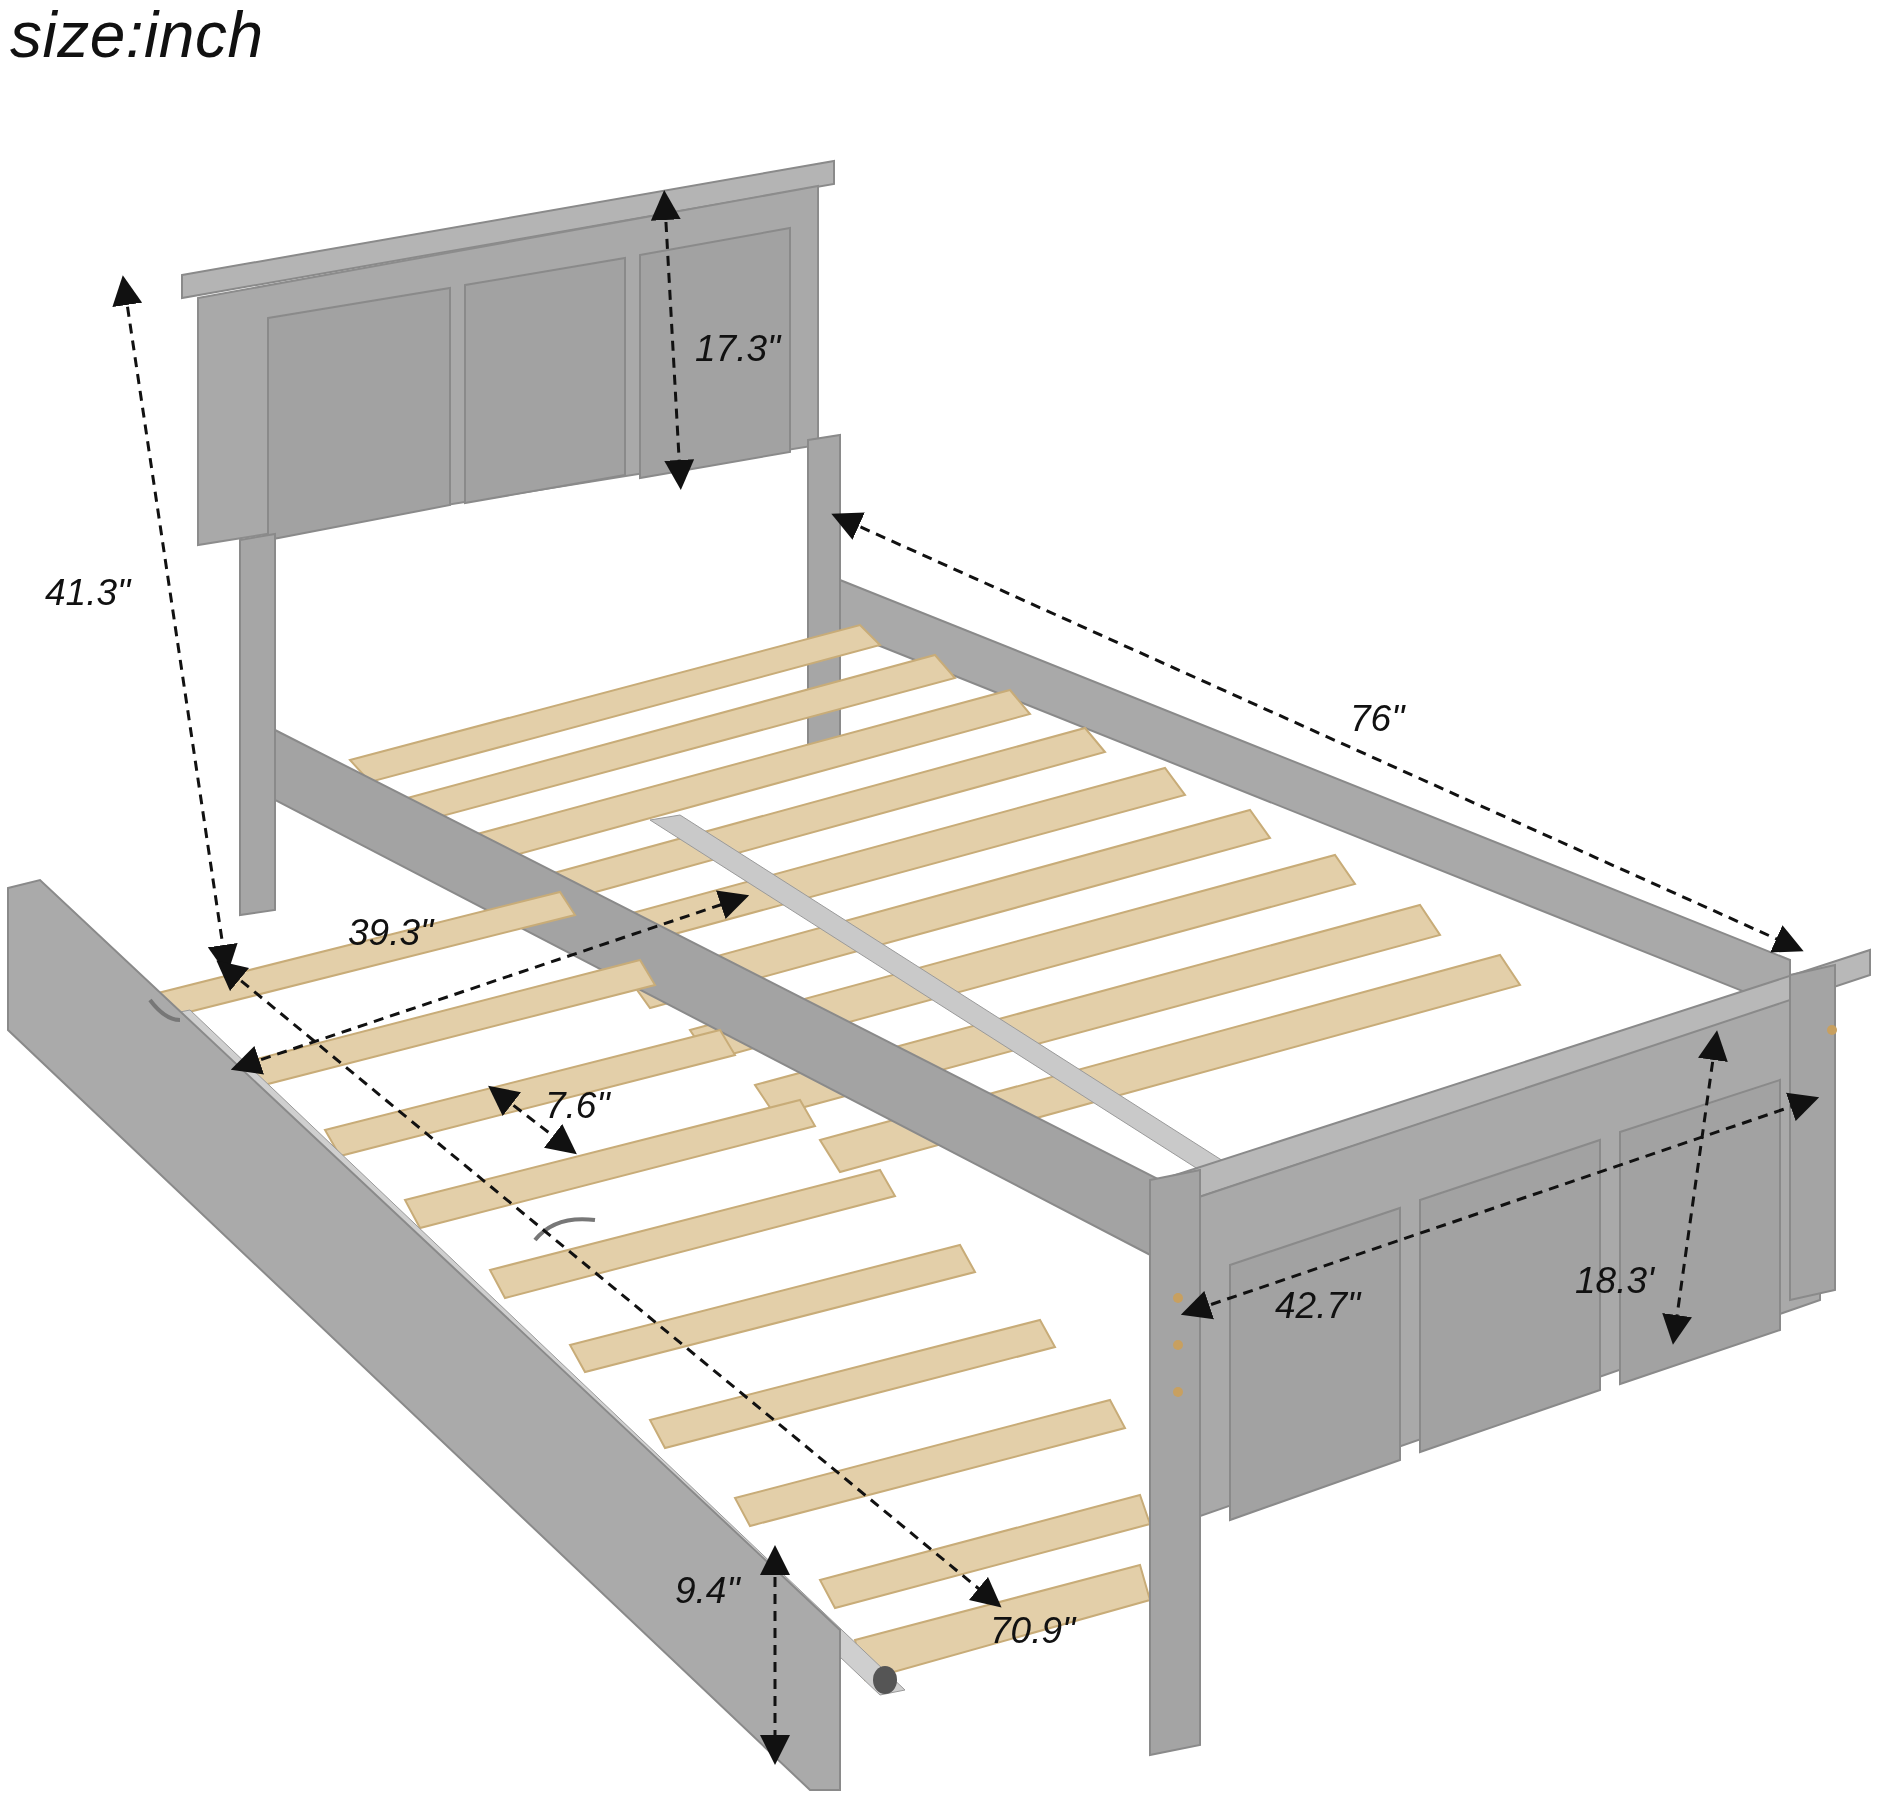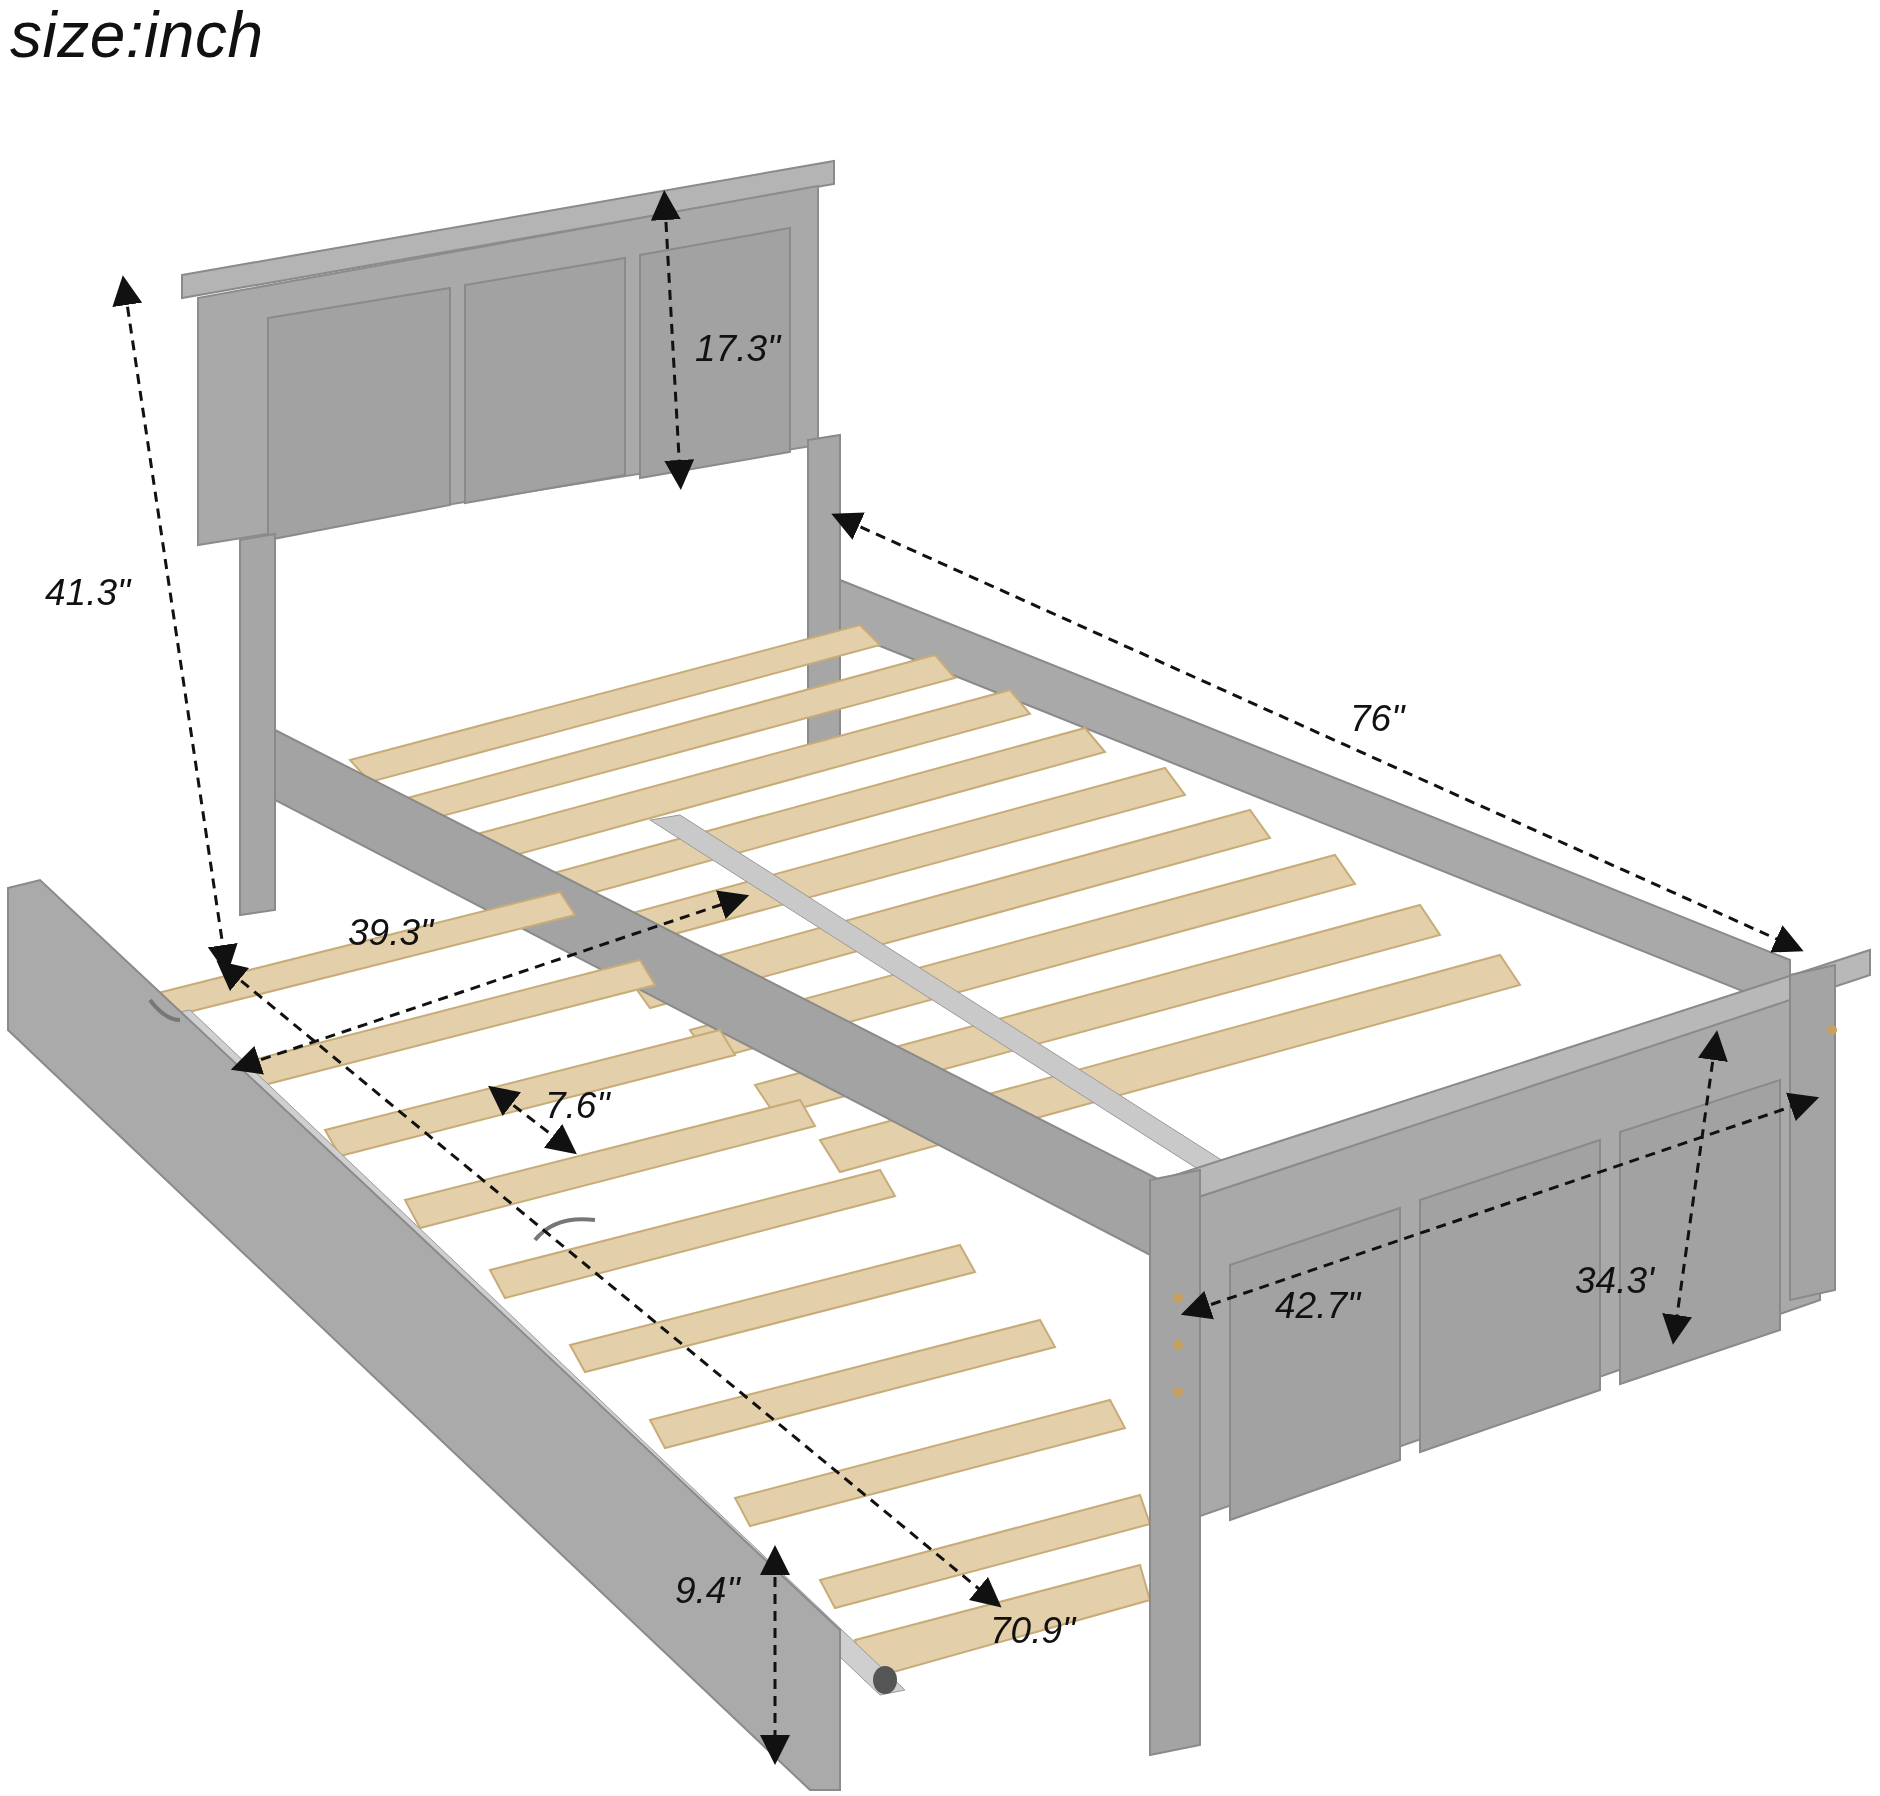--- a/index.html
+++ b/index.html
@@ -108,17 +108,17 @@
       <line x1="228" y1="970" x2="990" y2="1598" marker-start="url(#ah)" marker-end="url(#ah)"></line>
     </g>
   </svg>
 
   <div class="lbl" style="left:695px;top:328px;">17.3"</div>
   <div class="lbl" style="left:45px;top:572px;">41.3"</div>
   <div class="lbl" style="left:1350px;top:698px;">76"</div>
   <div class="lbl" style="left:348px;top:912px;">39.3"</div>
   <div class="lbl" style="left:545px;top:1085px;">7.6"</div>
   <div class="lbl" style="left:1275px;top:1285px;">42.7"</div>
-  <div class="lbl" style="left:1575px;top:1260px;">34.3'</div>
+  <div class="lbl" style="left:1575px;top:1260px;">18.3'</div>
   <div class="lbl" style="left:675px;top:1570px;">9.4"</div>
   <div class="lbl" style="left:990px;top:1610px;">70.9"</div>
 
 </div>
 
 </body></html>

